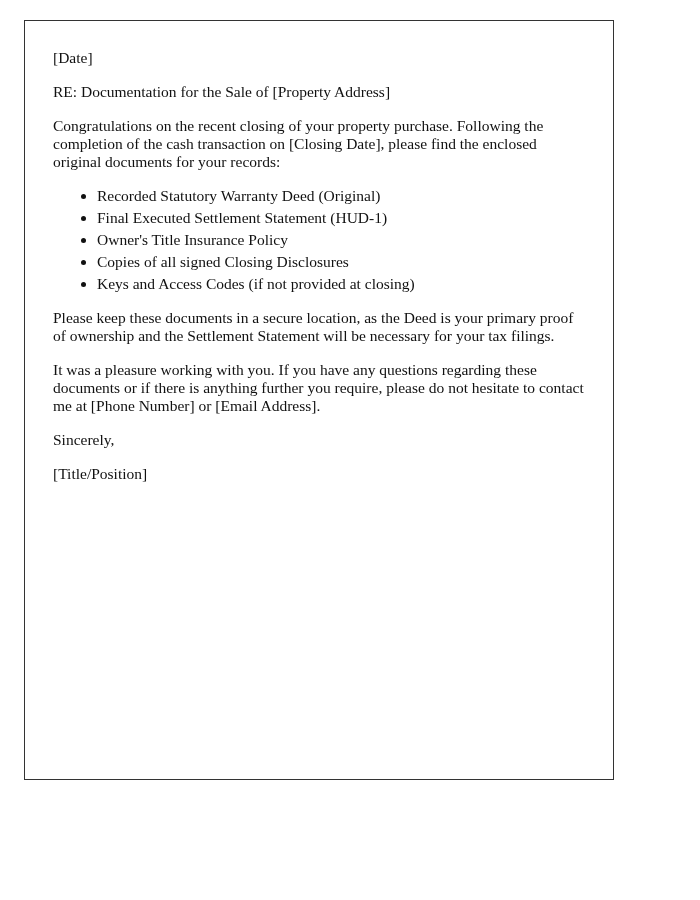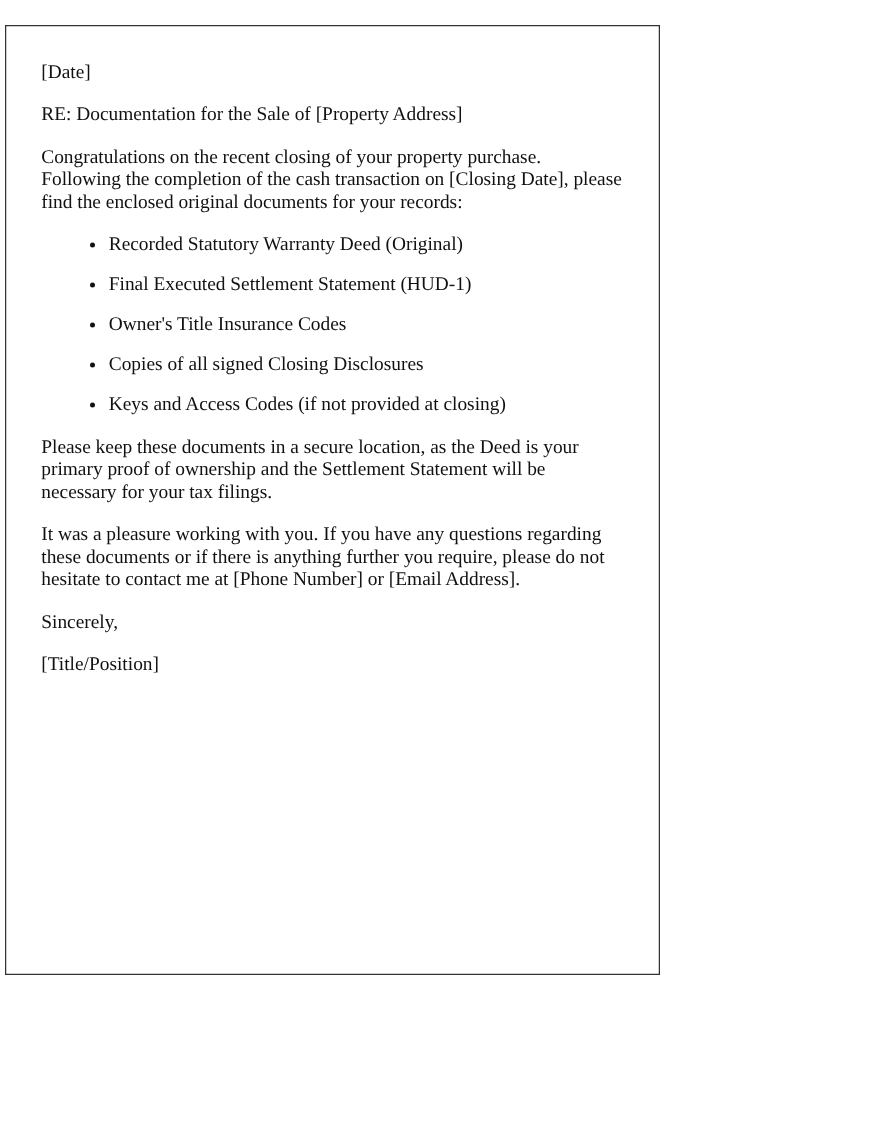--- a/index.html
+++ b/index.html
@@ -1,49 +1,49 @@
 <!DOCTYPE html>
 <html><head>
   <meta charset="utf-8">
   <style>
     html, body { margin: 0; padding: 0; background: #ffffff; }
     body { width: 700px; height: 900px; position: relative; }
     .letter {
       position: absolute;
-      left: 4px; top: 20px;
-      width: 524px; height: 760px;
+      left: 24px; top: 20px;
+      width: 590px; height: 760px;
       border: 1px solid #333333;
       box-sizing: border-box;
       padding: 28px 28px 0 28px;
       font-family: "Liberation Serif", "DejaVu Serif", serif;
       font-size: 15.5px;
       line-height: 18px;
       color: #111111;
     }
     .block { margin: 0 0 16px 0; }
     .line { display: block; }
     ul.docs { margin: 0 0 16px 0; padding-left: 40px; list-style: disc; }
-    ul.docs li { margin: 14px; }
+    ul.docs li { margin: 4px; }
   </style>
 </head>
 <body>
 
 <div class="letter">
   <div class="block">[Date]</div>
 
 
   <div class="block">RE: Documentation for the Sale of [Property Address]</div>
 
 
   <div class="block">Congratulations on the recent closing of your property purchase. Following the completion of the cash transaction on [Closing Date], please find the enclosed original documents for your records:</div>
 
   <ul class="docs">
     <li>Recorded Statutory Warranty Deed (Original)</li>
     <li>Final Executed Settlement Statement (HUD-1)</li>
-    <li>Owner's Title Insurance Codes</li>
+    <li>Owner's Title Insurance Policy</li>
     <li>Copies of all signed Closing Disclosures</li>
     <li>Keys and Access Codes (if not provided at closing)</li>
   </ul>
 
   <div class="block">Please keep these documents in a secure location, as the Deed is your primary proof of ownership and the Settlement Statement will be necessary for your tax filings.</div>
 
   <div class="block">It was a pleasure working with you. If you have any questions regarding these documents or if there is anything further you require, please do not hesitate to contact me at [Phone Number] or [Email Address].</div>
 
   <div class="block">Sincerely,</div>
 

